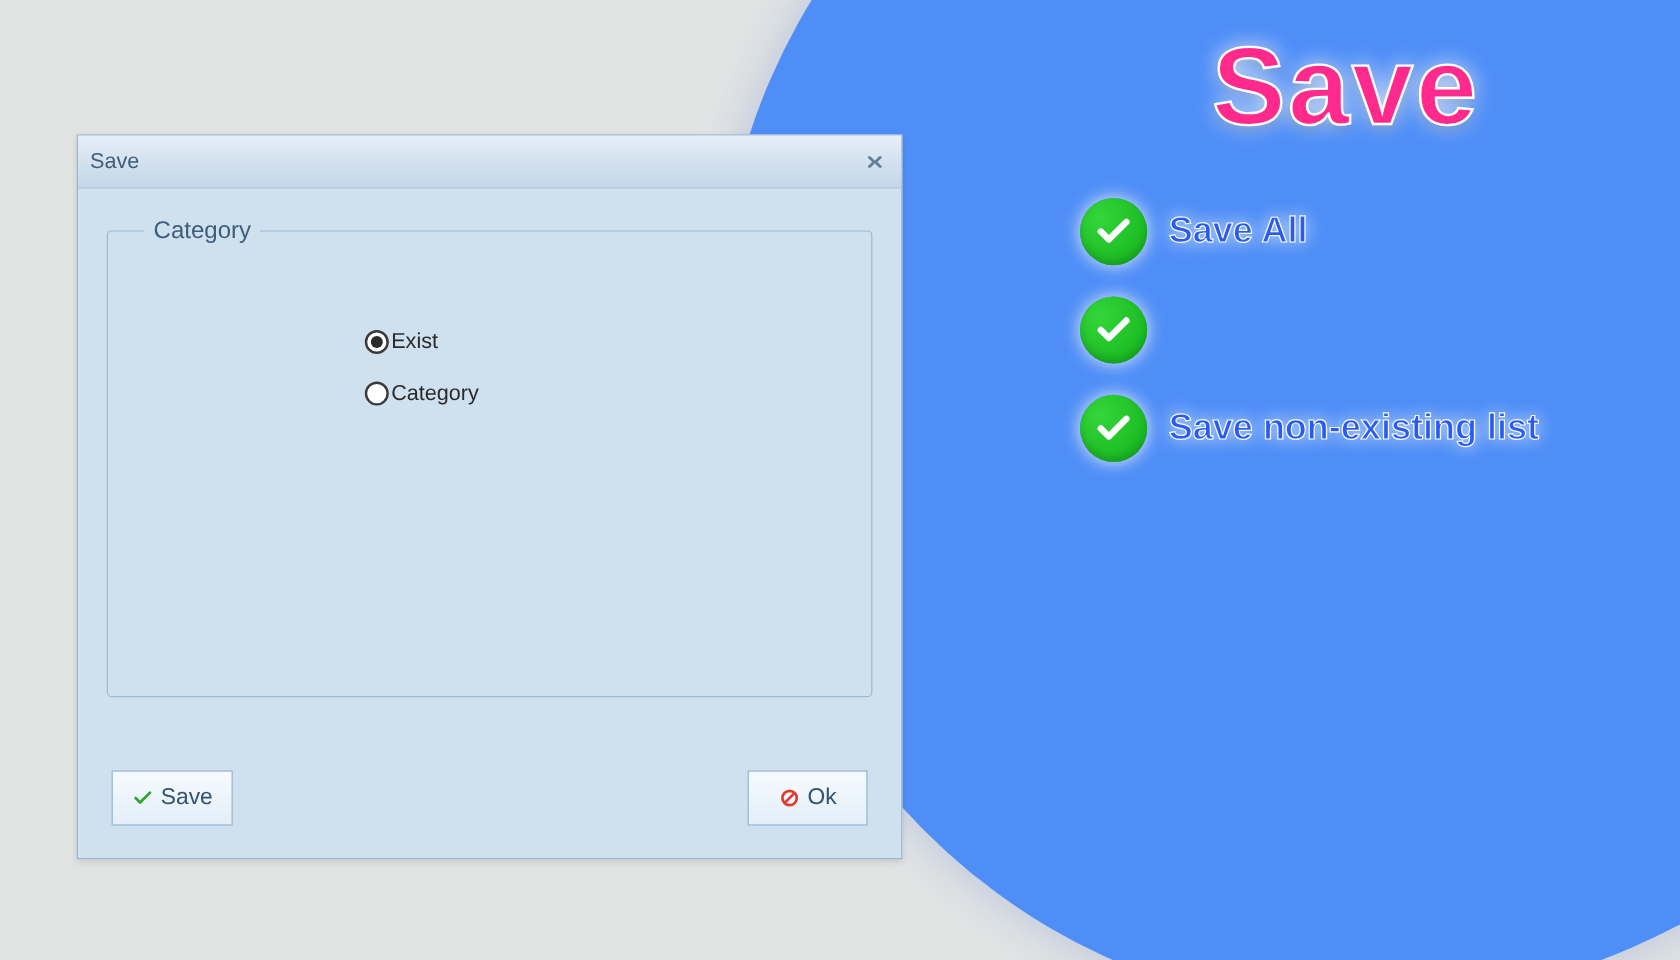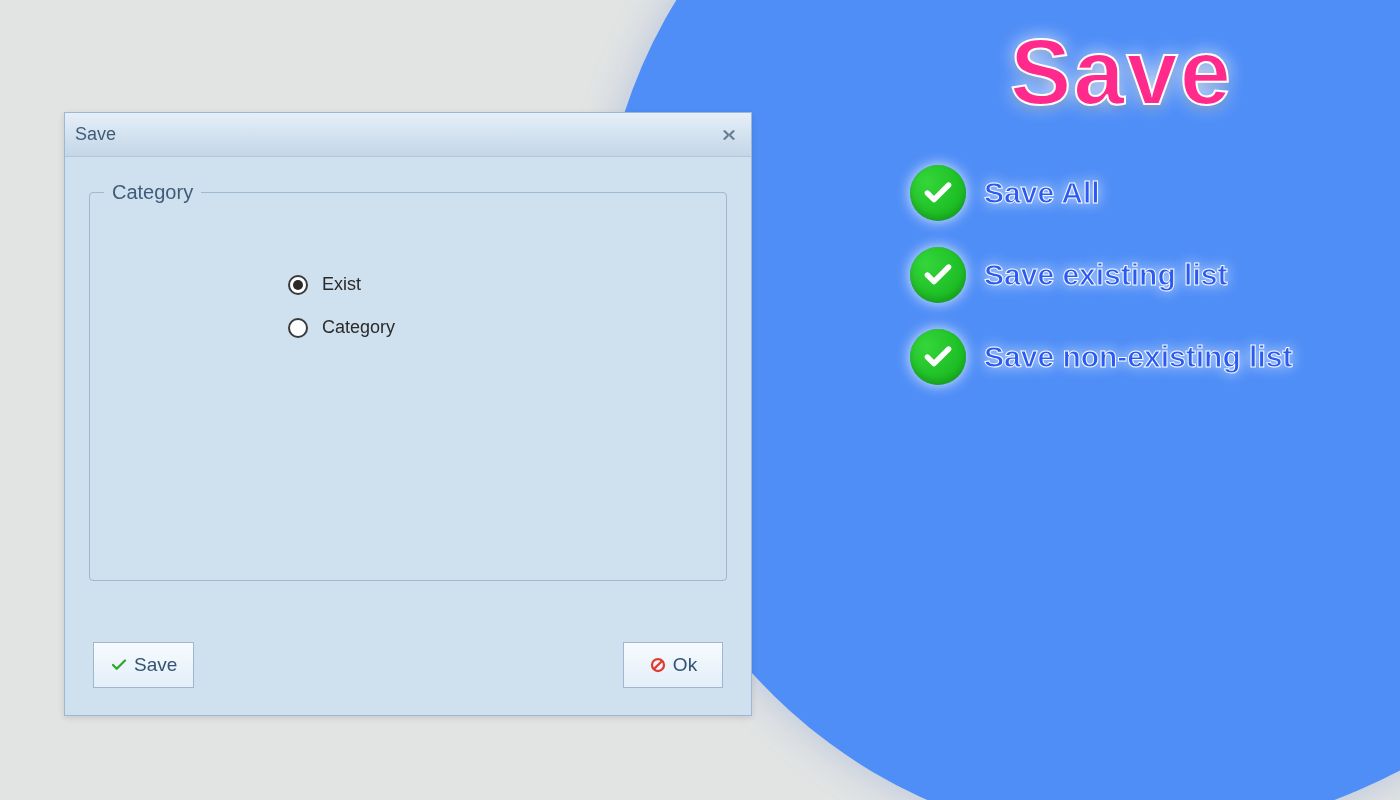--- a/index.html
+++ b/index.html
@@ -41,21 +41,21 @@
     text-shadow:
       0 0 18px rgba(255,255,255,.9),
       0 4px 10px rgba(0,0,0,.25);
     margin-bottom: 40px;
     margin-left: 110px;
   }
   .promo-item {
     display: flex;
     align-items: center;
     gap: 18px;
-    margin: 22px 0 26px 10px;
+    margin: 22px 0 26px 0;
   }
   .check-circle {
     width: 56px; height: 56px;
     border-radius: 50%;
     background: radial-gradient(circle at 30% 30%, #34d63a, #12b01a);
     box-shadow: 0 0 14px rgba(255,255,255,.85), inset 0 -4px 6px rgba(0,0,0,.15);
     display: flex; align-items: center; justify-content: center;
     flex: 0 0 56px;
   }
   .check-circle svg { width: 32px; height: 32px; }
@@ -104,34 +104,34 @@
   .dialog-body {
     flex: 1;
     padding: 24px 24px 12px 24px;
     position: relative;
   }
 
   fieldset.category {
     border: 1px solid #9fb9d1;
     border-radius: 4px;
     height: 400px;
-    padding: 56px 24px 24px 8px;
+    padding: 56px 24px 24px 24px;
     position: relative;
   }
   fieldset.category legend {
     padding: 0 8px;
     color: #3f5d79;
     font-size: 20px;
     margin-left: 6px;
   }
 
   .radio-row {
     display: flex;
     align-items: center;
-    gap: 14px;
+    gap: 2px;
     margin: 14px 0 22px 190px;
     font-size: 18px;
     color: #2a2a2a;
   }
   .radio {
     width: 20px; height: 20px;
     border: 2px solid #3a3a3a;
     border-radius: 50%;
     background: #fff;
     display:flex; align-items:center; justify-content:center;
@@ -179,21 +179,20 @@
     </span>
     <span class="promo-label">Save All</span>
   </div>
 
   <div class="promo-item">
     <span class="check-circle">
       <svg viewBox="0 0 24 24">
           <path d="M4 12l5 5L20 6" fill="none" stroke="#fff" stroke-width="4" stroke-linecap="round" stroke-linejoin="round"></path>
         </svg>
     </span>
-    <span class="promo-label">Save existing list</span>
   </div>
 
   <div class="promo-item">
     <span class="check-circle">
       <svg viewBox="0 0 24 24">
           <path d="M4 12l5 5L20 6" fill="none" stroke="#fff" stroke-width="4" stroke-linecap="round" stroke-linejoin="round"></path>
         </svg>
     </span>
     <span class="promo-label">Save non-existing list</span>
   </div>

